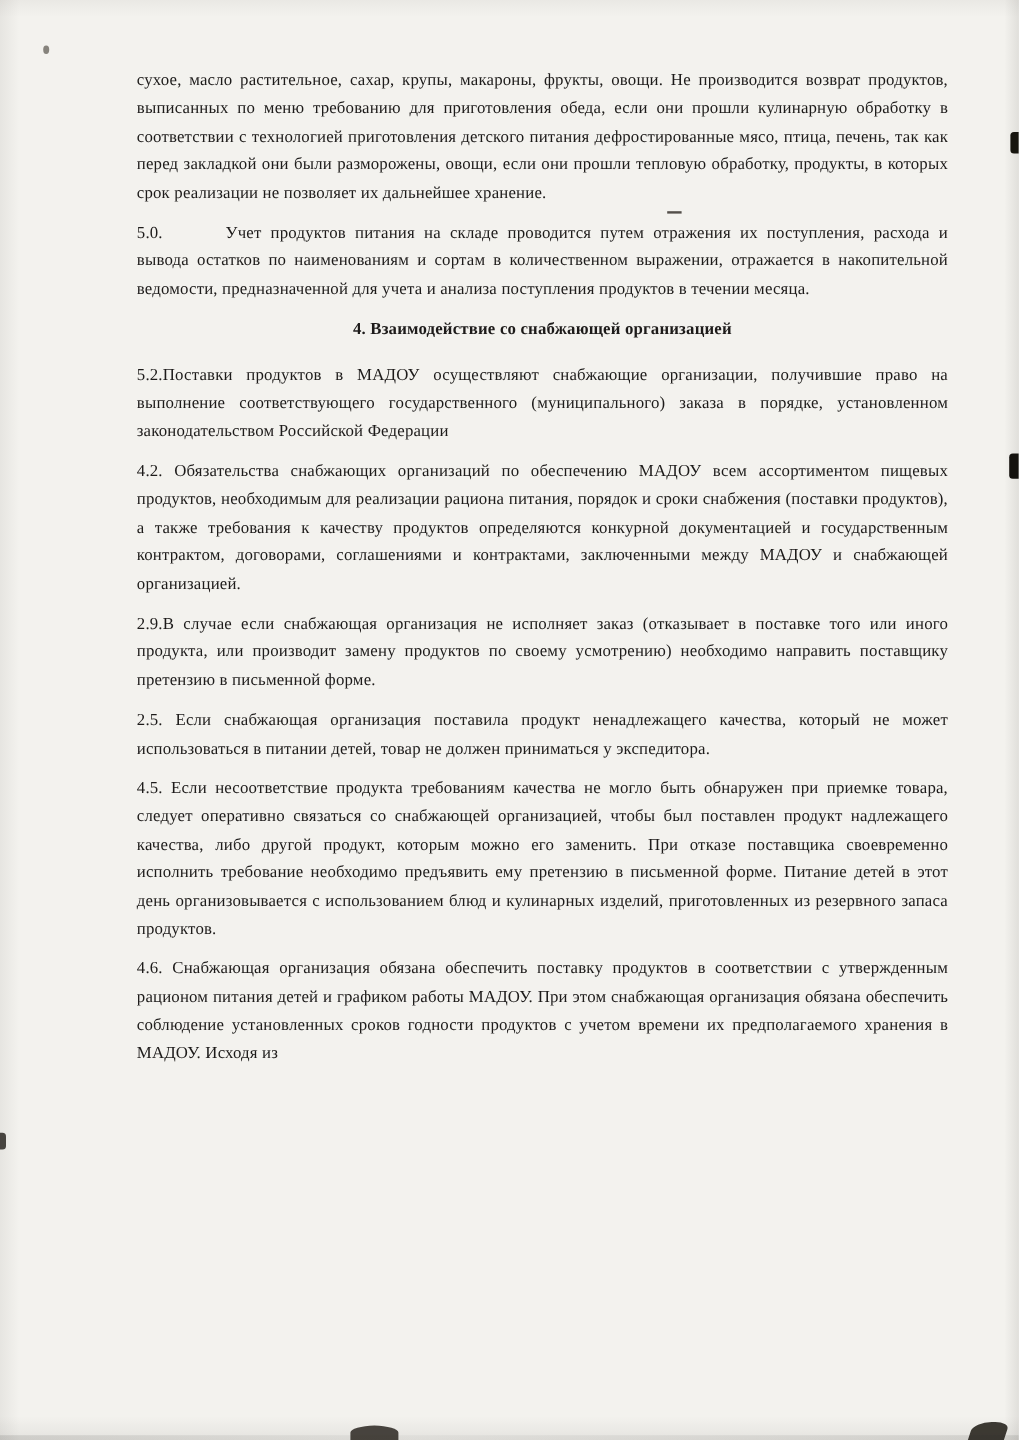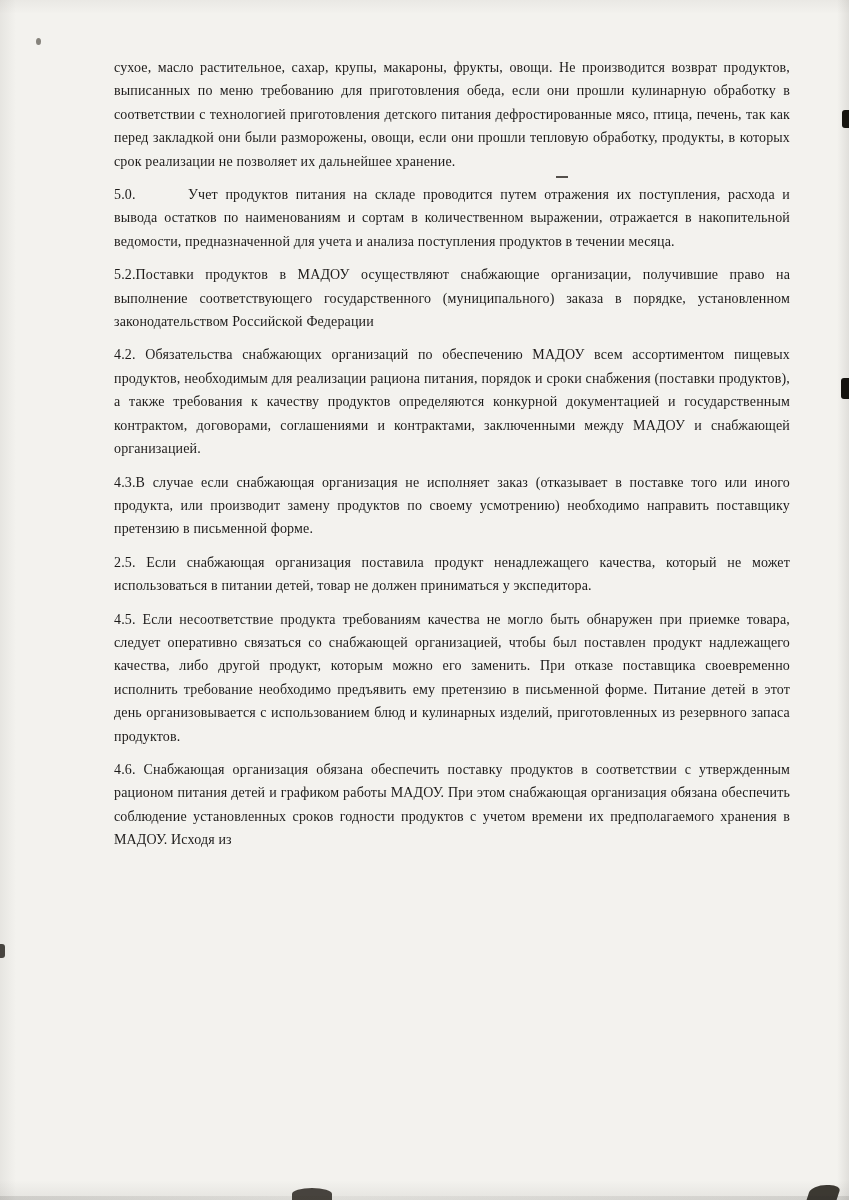--- a/index.html
+++ b/index.html
@@ -86,27 +86,28 @@
 
 <main class="page">
   <section class="content">
 
     <p class="para">сухое, масло растительное, сахар, крупы, макароны, фрукты, овощи. Не производится возврат продуктов, выписанных по меню требованию  для приготовления обеда, если они прошли кулинарную обработку в соответствии с технологией приготовления детского питания  дефростированные мясо, птица, печень, так как перед закладкой они были разморожены, овощи, если они прошли тепловую обработку, продукты, в которых срок реализации не позволяет их дальнейшее хранение.</p>
 
     <p class="para"><span class="clause-num">5.0.</span><span>Учет продуктов питания на складе проводится путем отражения их поступления, расхода и вывода остатков по  наименованиям и сортам в количественном выражении, отражается в накопительной ведомости, предназначенной для учета  и  анализа поступления продуктов в течении месяца.</span></p>
 
 
 
+    <p class="para heading">4. Взаимодействие со снабжающей организацией</p>
 
 
     <p class="para">5.2.Поставки продуктов в МАДОУ осуществляют снабжающие организации, получившие право на выполнение соответствующего государственного (муниципального) заказа в порядке, установленном законодательством Российской Федерации</p>
 
     <p class="para">4.2. Обязательства снабжающих организаций по обеспечению МАДОУ всем ассортиментом пищевых продуктов, необходимым для реализации рациона питания, порядок и сроки снабжения (поставки продуктов), а также требования к качеству продуктов определяются конкурной документацией и государственным контрактом, договорами, соглашениями и контрактами, заключенными между МАДОУ и снабжающей организацией.</p>
 
-    <p class="para">4.3.В случае если снабжающая организация не исполняет заказ (отказывает в поставке того или иного продукта, или производит замену продуктов по своему усмотрению) необходимо направить поставщику претензию в письменной форме.</p>
+    <p class="para">2.9.В случае если снабжающая организация не исполняет заказ (отказывает в поставке того или иного продукта, или производит замену продуктов по своему усмотрению) необходимо направить поставщику претензию в письменной форме.</p>
 
     <p class="para">2.5. Если снабжающая организация поставила продукт ненадлежащего качества, который не может использоваться в питании детей, товар не должен приниматься у экспедитора.</p>
 
     <p class="para">4.5. Если несоответствие продукта требованиям качества не могло быть обнаружен при приемке товара, следует оперативно связаться со снабжающей организацией, чтобы был поставлен продукт надлежащего качества, либо другой продукт, которым можно его заменить. При отказе поставщика своевременно исполнить требование необходимо предъявить ему претензию в письменной форме. Питание детей в этот день организовывается с использованием блюд и кулинарных изделий, приготовленных из резервного запаса продуктов.</p>
 
     <p class="para">4.6. Снабжающая организация обязана обеспечить поставку продуктов в соответствии с утвержденным рационом питания детей и графиком работы МАДОУ. При этом снабжающая организация обязана обеспечить соблюдение установленных сроков годности продуктов с учетом времени их предполагаемого хранения в МАДОУ. Исходя из</p>
 
   </section>
 
   <div class="artifact a-dot"></div>

